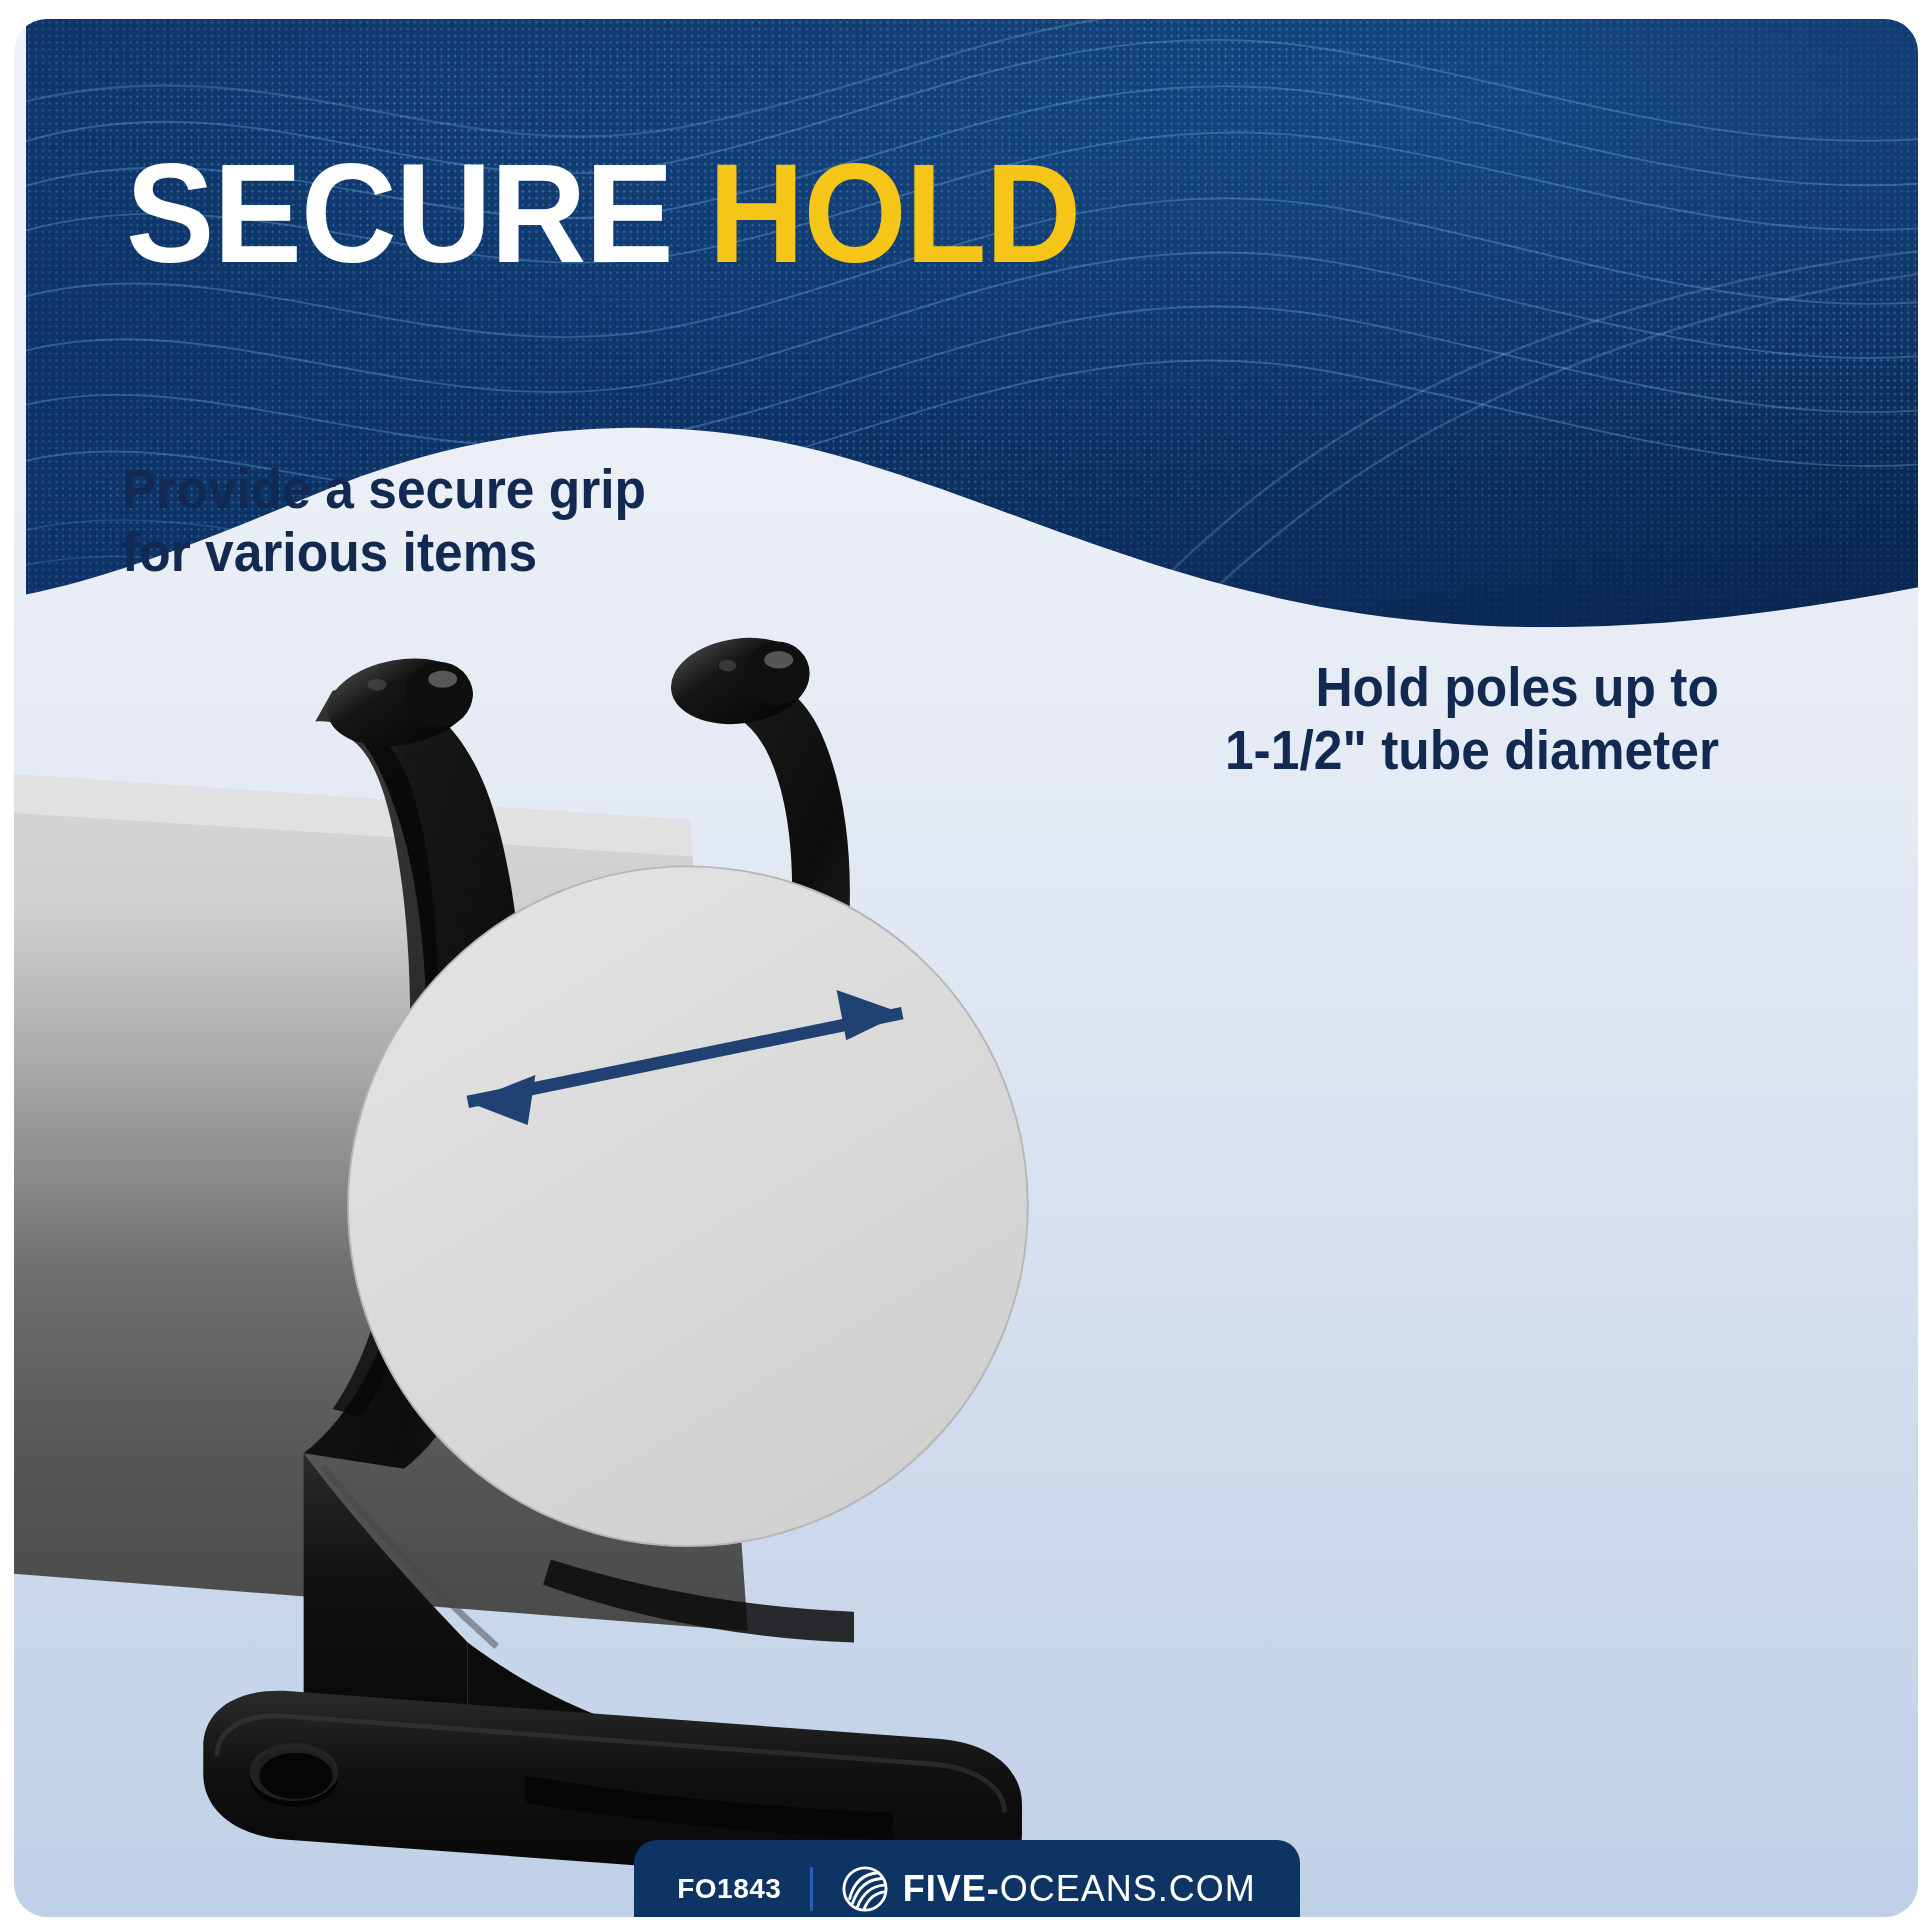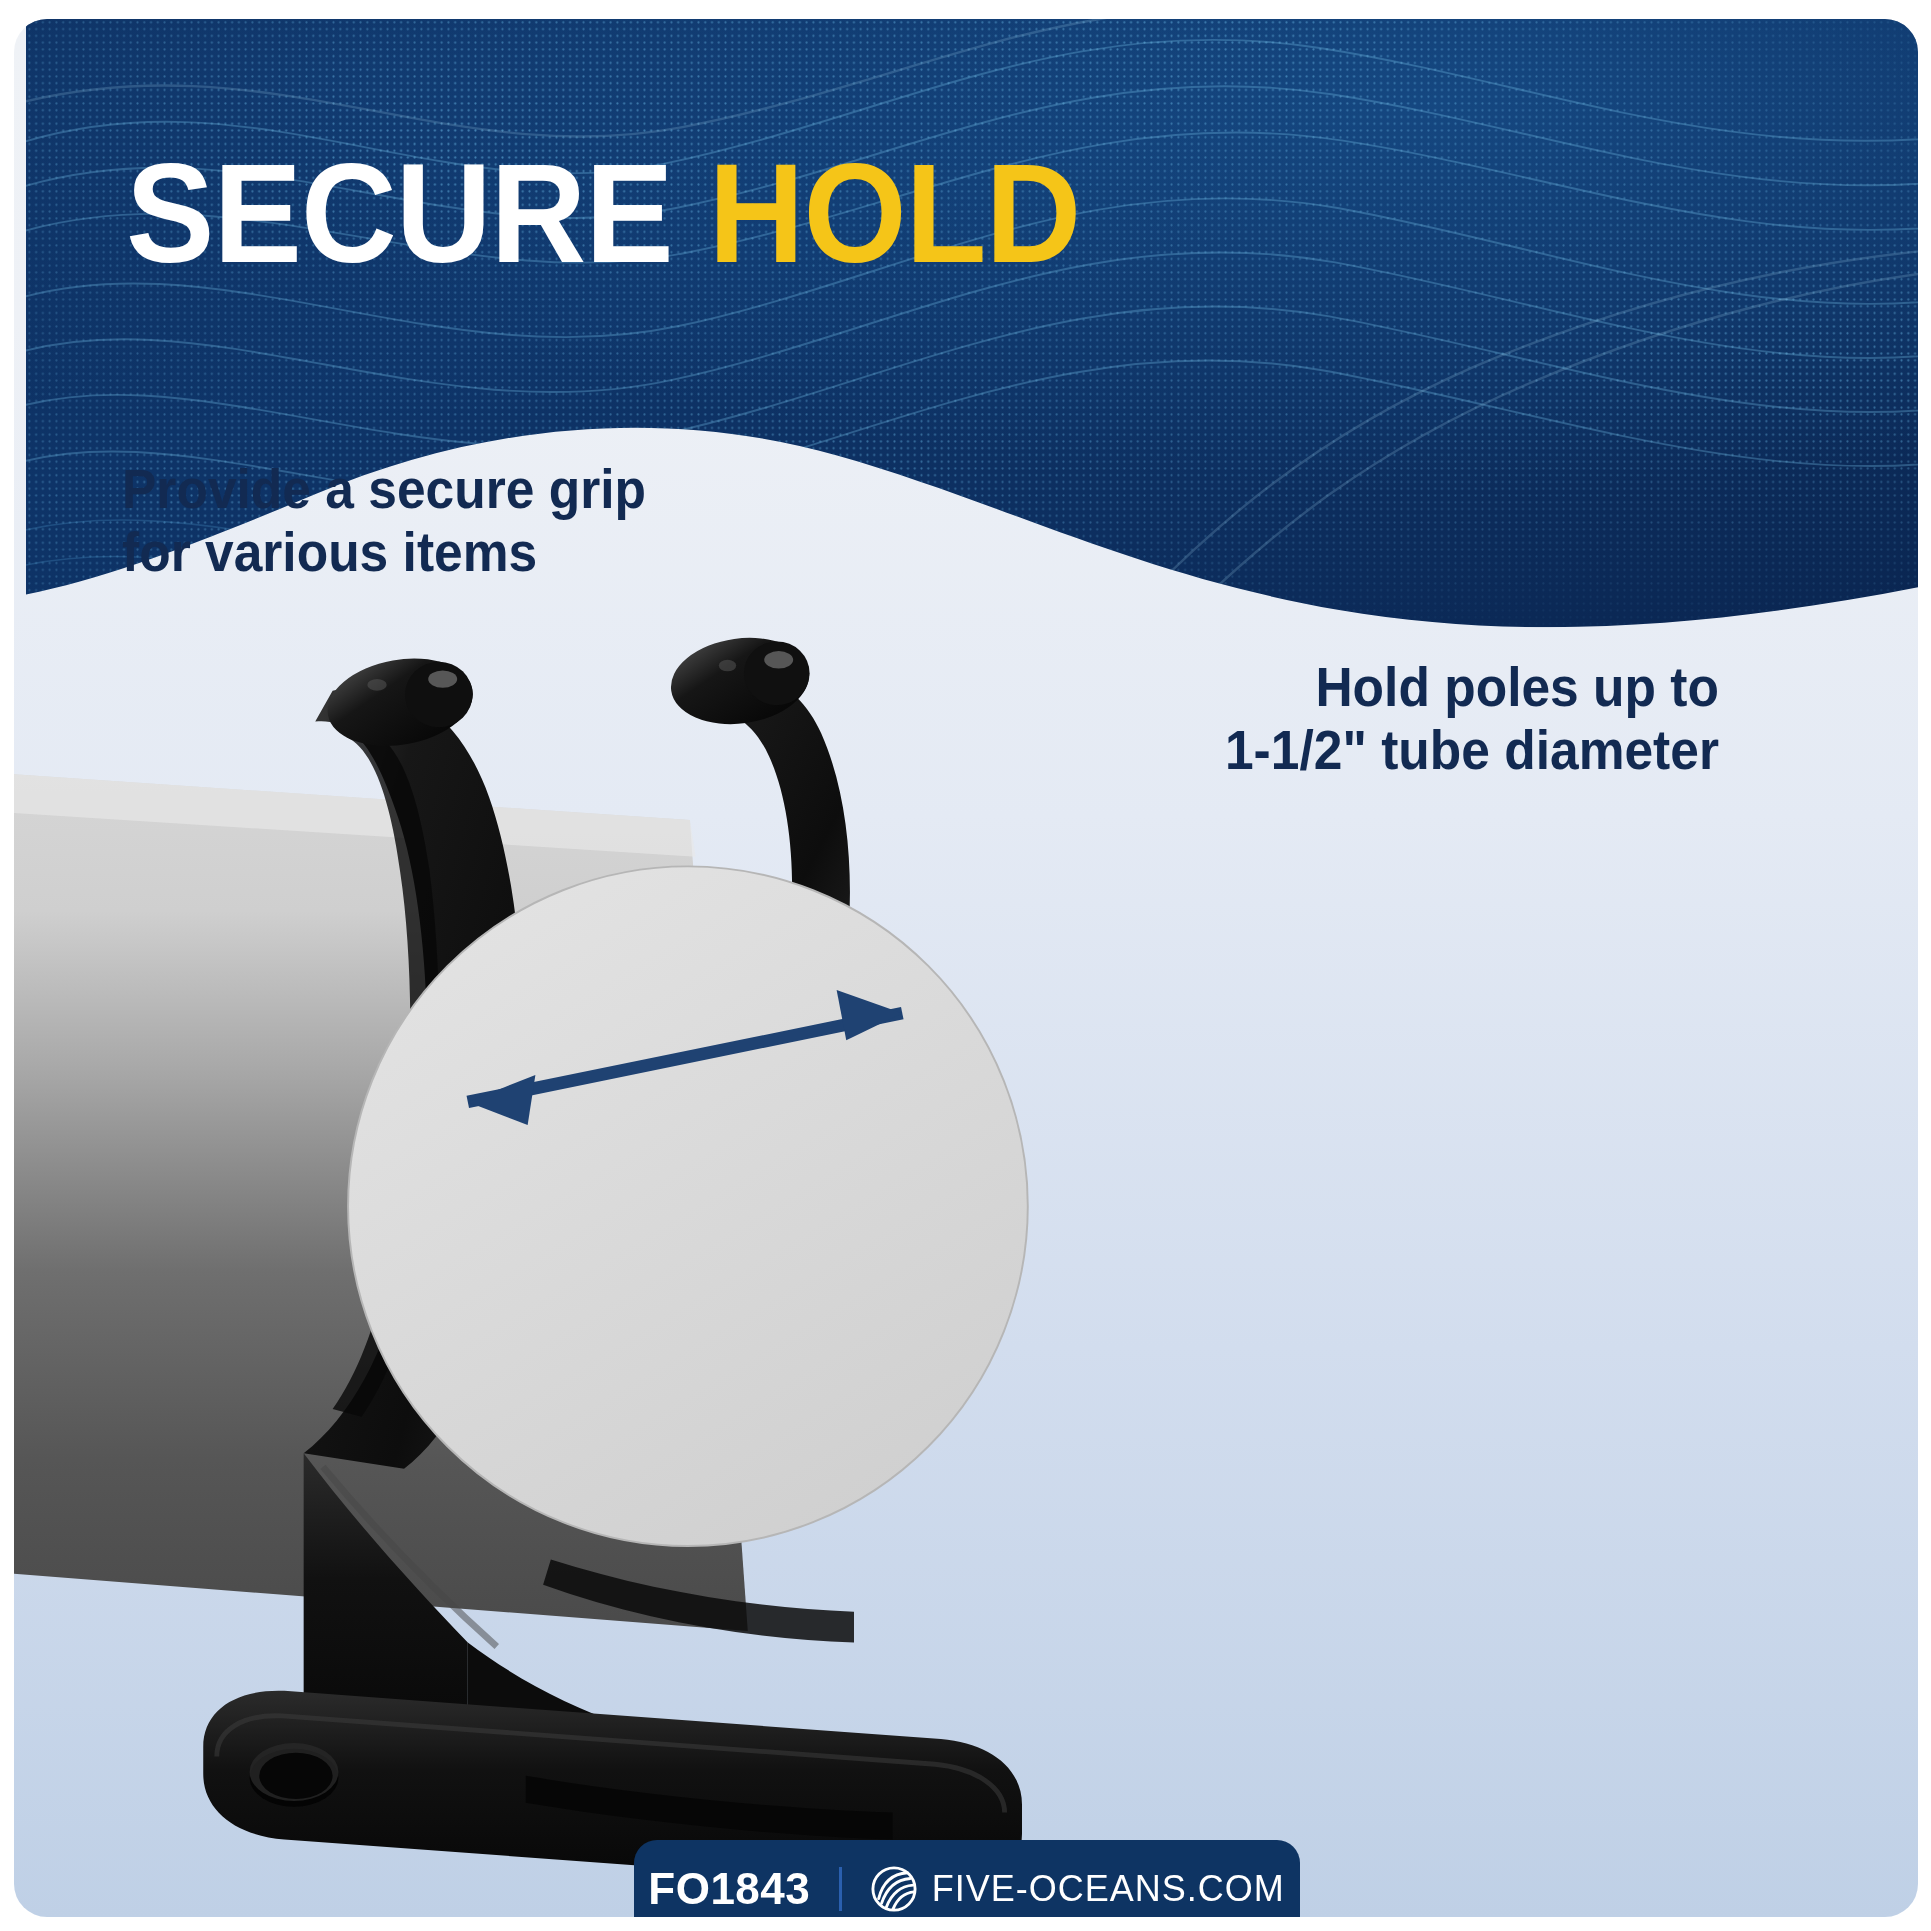--- a/index.html
+++ b/index.html
@@ -33,25 +33,25 @@
            font-family:"Liberation Sans Narrow","Liberation Sans",sans-serif;
            transform:scaleX(.92);transform-origin:right top;}
 
   
   .product{position:absolute;left:0;top:579px;width:1120px;height:1284px;}
 
   
   .footer{position:absolute;left:620px;top:1821px;width:666px;height:97px;
           background:#0E3463;border-radius:23px 23px 0 0;
           display:flex;align-items:center;justify-content:center;gap:29px;}
-  .sku{color:#ffffff;font-size:44px;font-weight:700;letter-spacing:0.5px;}
+  .sku{color:#ffffff;font-size:28px;font-weight:700;letter-spacing:0.5px;}
   .vdiv{width:2.9px;height:44px;background:#2a5fae;}
   .brand{display:flex;align-items:center;gap:14.5px;}
   .brand-text{font-size:36px;letter-spacing:1px;color:#fff;white-space:nowrap;}
-  .brand-text .light{font-weight:400;}
+  .brand-text .light{font-weight:700;}
   .brand-text .bold{font-weight:400;}
 </style>
 </head>
 <body>
 
 <div class="card">
 
   <div class="header">
     <svg class="header-clip" viewBox="0 0 1972 640" preserveAspectRatio="none">
       <defs>

